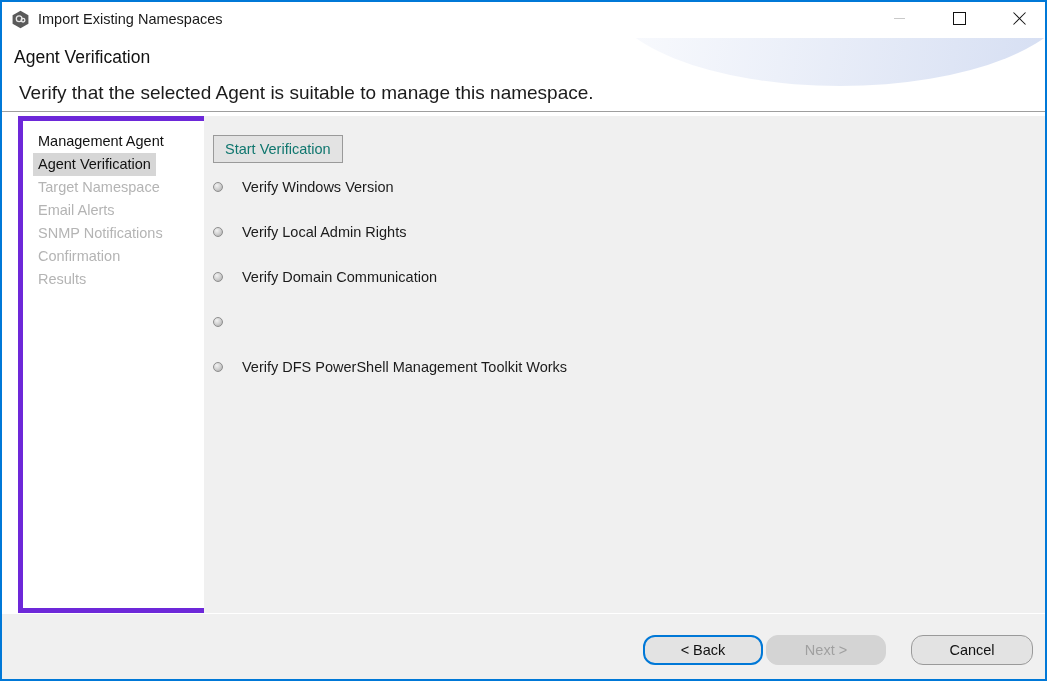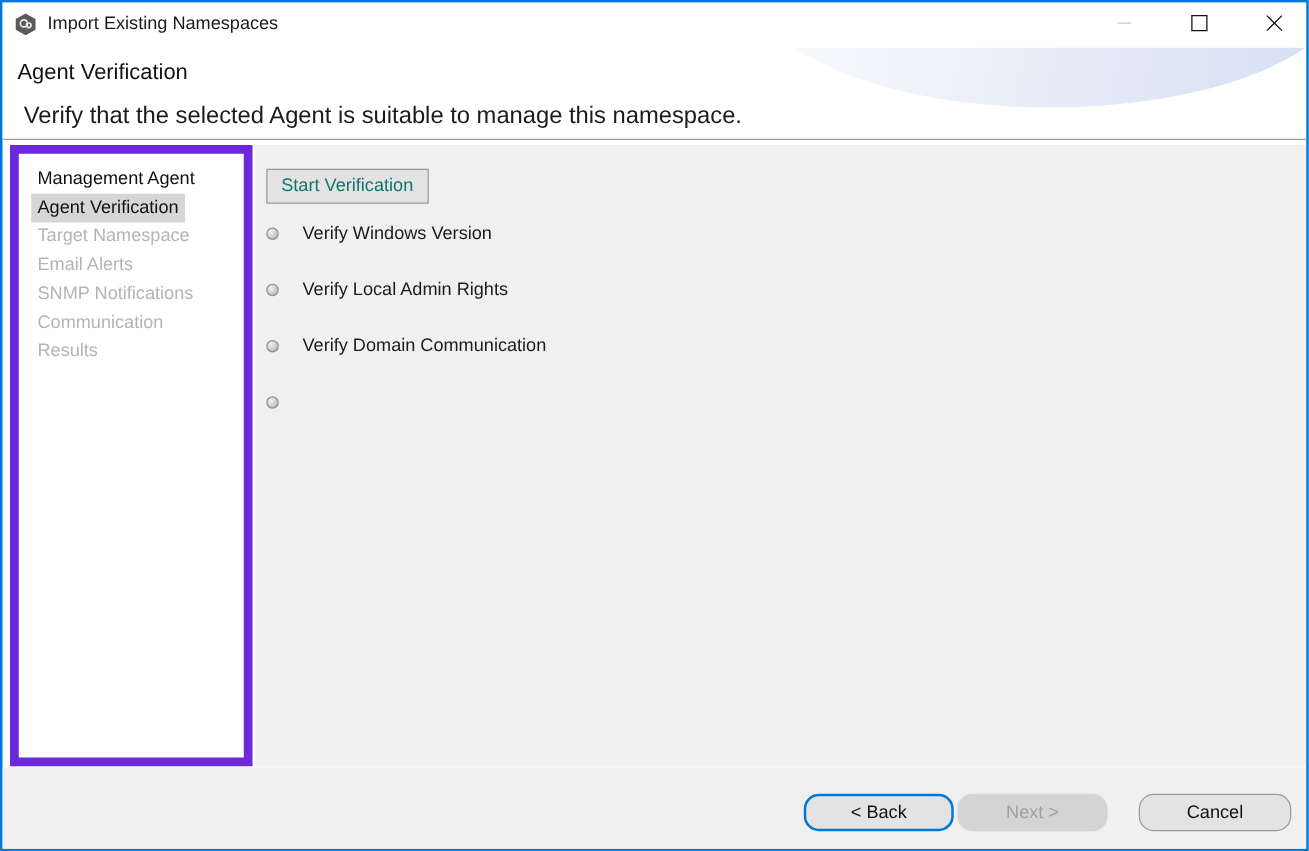--- a/index.html
+++ b/index.html
@@ -124,25 +124,25 @@
     position: absolute;
     left: 17px; top: 44px;
     font-size: 19px;
     color: #1b1b1b;
     white-space: nowrap;
   }
 
   
   #sidebar {
     position: absolute;
-    left: 6px; top: 114px;
+    left: 16px; top: 114px;
     width: 194px;
     height: 497px;
     background: #ffffff;
-    border: 7px solid #6d28d9;
+    border: 5px solid #6d28d9;
     box-sizing: border-box;
     padding-top: 9px;
   }
   .nav-item {
     position: relative;
     height: 23px;
     line-height: 23px;
     margin: 0 0 0 10px;
     padding: 0 5px;
     font-size: 14.5px;
@@ -281,41 +281,45 @@
     <div id="page-title">Agent Verification</div>
     <div id="page-subtitle">Verify that the selected Agent is suitable to manage this namespace.</div>
   </div>
 
   <div id="sidebar">
     <div class="nav-row"><div class="nav-item">Management Agent</div></div>
     <div class="nav-row"><div class="nav-item selected">Agent Verification</div></div>
     <div class="nav-row"><div class="nav-item disabled">Target Namespace</div></div>
     <div class="nav-row"><div class="nav-item disabled">Email Alerts</div></div>
     <div class="nav-row"><div class="nav-item disabled">SNMP Notifications</div></div>
-    <div class="nav-row"><div class="nav-item disabled">Communication</div></div>
+    <div class="nav-row"><div class="nav-item disabled">Confirmation</div></div>
     <div class="nav-row"><div class="nav-item disabled">Results</div></div>
   </div>
 
   <div id="content">
     <div id="start-verification-button">Start Verification</div>
 
     <div class="check-row" style="top:61px;">
       <span class="led"></span>
       <span class="check-label">Verify Windows Version</span>
     </div>
     <div class="check-row" style="top:106px;">
       <span class="led"></span>
       <span class="check-label">Verify Local Admin Rights</span>
     </div>
     <div class="check-row" style="top:151px;">
       <span class="led"></span>
       <span class="check-label">Verify Domain Communication</span>
     </div>
     <div class="check-row" style="top:196px;">
       <span class="led"></span>
+    </div>
+    <div class="check-row" style="top:241px;">
+      <span class="led"></span>
+      <span class="check-label">Verify DFS PowerShell Management Toolkit Works</span>
     </div>
   </div>
 
   <div id="footer">
     <div class="footer-btn" id="btn-back">&lt; Back</div>
     <div class="footer-btn" id="btn-next">Next &gt;</div>
     <div class="footer-btn" id="btn-cancel">Cancel</div>
   </div>
 
 </div>

